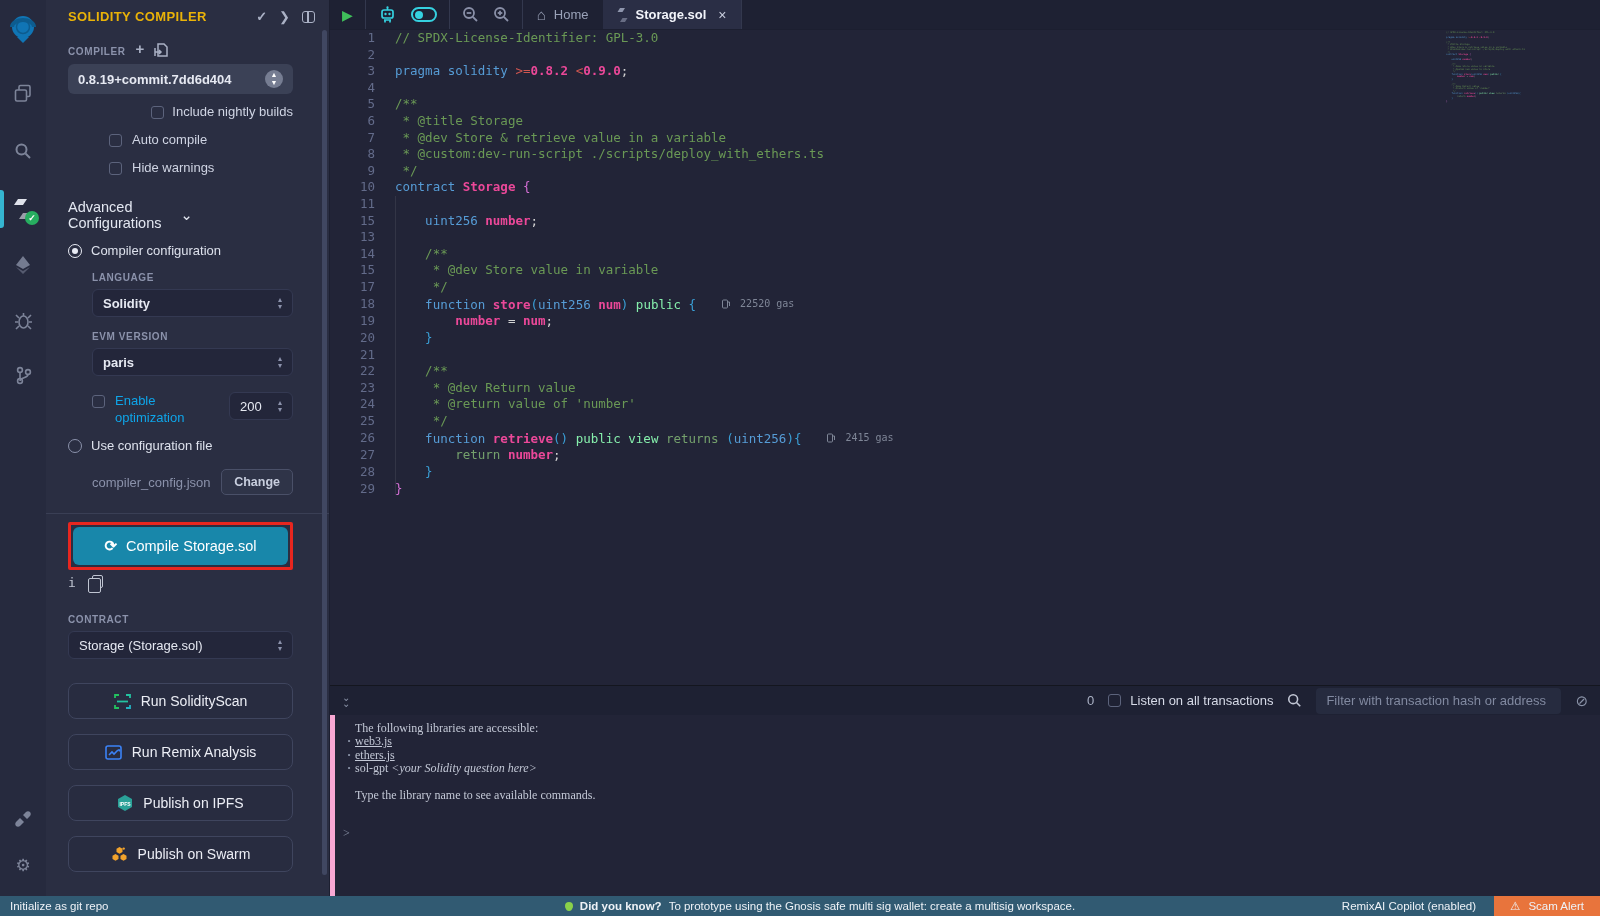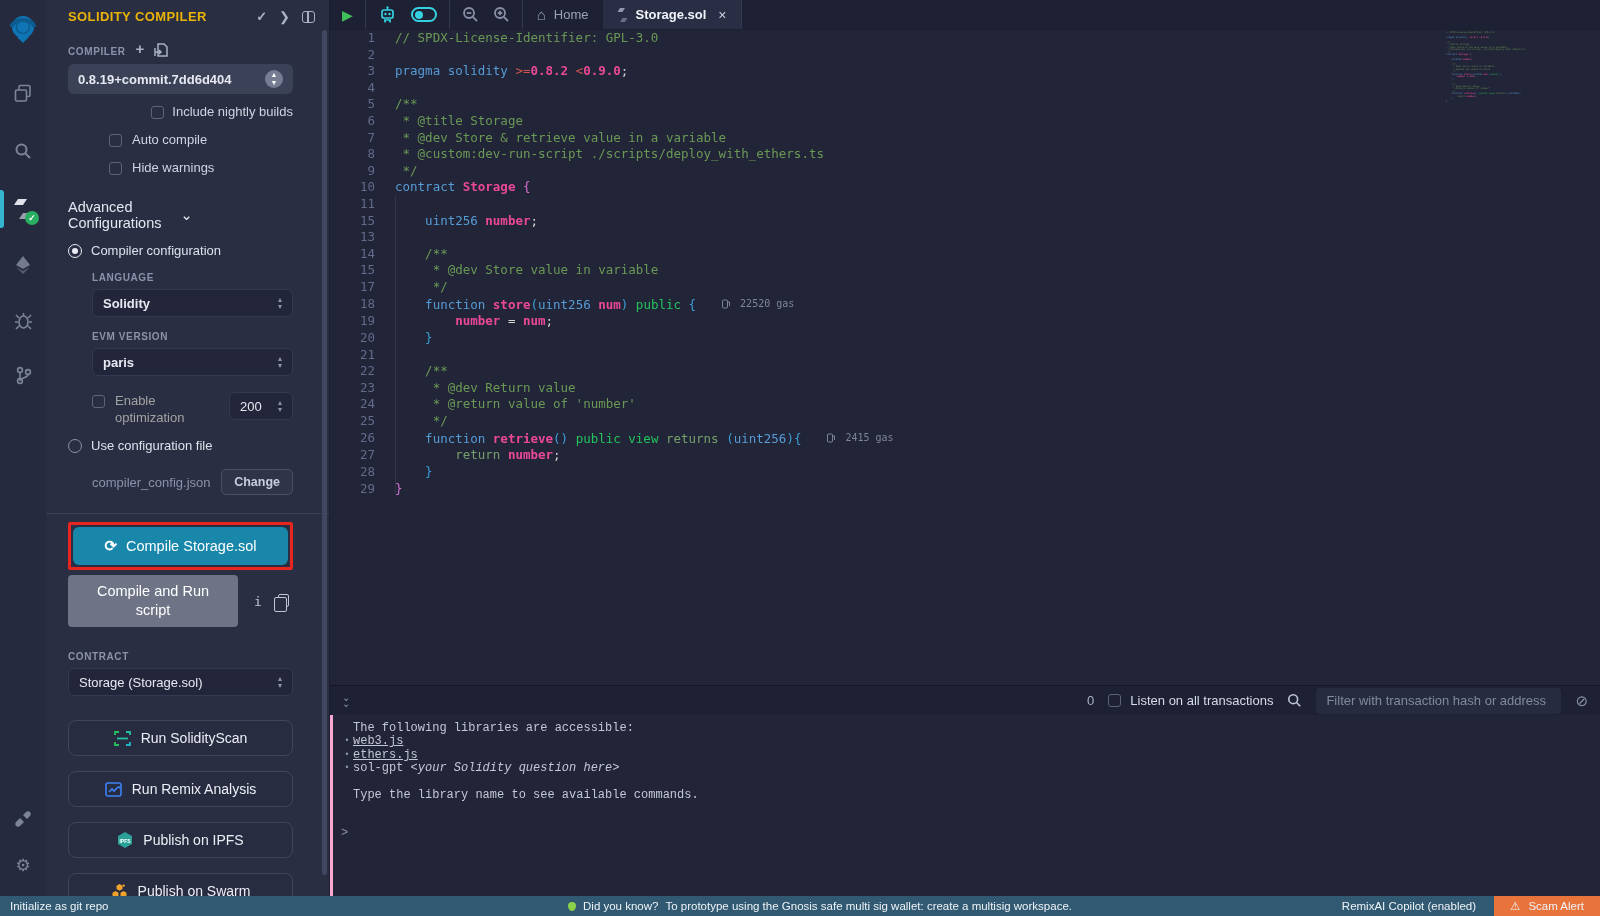--- a/index.html
+++ b/index.html
@@ -54,21 +54,21 @@
   .adv-title span { font-size:14.5px; color:#e3e7f1; flex:1; }
   .chev-down { color:#aab1c5; font-size:12px; }
 
   .radio-row { margin-top:12px; gap:9px; color:#dde1ec; }
   .indent { margin-left:24px; }
   .lbl-sm { margin-top:14px; }
   .sel-block { margin-top:6px; }
 
   .opt-row { margin-top:16px; display:flex; align-items:flex-start; gap:10px; }
   .opt-row .cb { margin-top:3px; }
-  .opt-label { width:90px; line-height:17px; color:#a3a3a3; }
+  .opt-label { width:90px; line-height:17px; color:#0ea5e9; }
   .opt-num { margin-left:auto; width:64px; }
 
   .cfg-row { margin-top:16px; display:flex; align-items:center; }
   .cfg-file { color:#8b92ab; font-size:13px; flex:1; }
   .btn-change { background:#2f3448; border:1px solid #4a5068; color:#c8cede; font-weight:bold;
     font-size:12.5px; border-radius:5px; padding:5px 12px; }
 
   .divider { border-top:1px solid #3a3f55; margin:18px -36px 0 -22px; }
 
   .red-wrap { margin-top:8px; border:3px solid #e8261f; border-radius:2px; padding:2px; }
@@ -101,55 +101,55 @@
   .tab .close { color:#c9cede; font-weight:normal; font-size:14px; margin-left:4px; }
   .home-glyph { font-size:15px; color:#9aa2b8; }
 
   .editor { position:absolute; left:0; right:0; top:30px; bottom:211px; overflow:hidden;
     font-family:"DejaVu Sans Mono", monospace; font-size:12.5px; line-height:16.6px; }
   .code-row { display:flex; white-space:pre; }
   .ln { width:45px; text-align:right; color:#636b8a; flex:none; }
   .code { padding-left:20px; }
   .tok-com { color:#6a9955; } .tok-kw { color:#569cd6; } .tok-pl { color:#d4d4d4; }
   .tok-wb { color:#ec4899; font-weight:bold; } .tok-red { color:#cf5650; }
-  .tok-teal { color:#22c55e; } .tok-grn { color:#74a06c; } .tok-pink { color:#d670d6; } .tok-blu { color:#3a9fd6; }
+  .tok-teal { color:#86efac; } .tok-grn { color:#74a06c; } .tok-pink { color:#d670d6; } .tok-blu { color:#3a9fd6; }
   .gas { color:#7f8697; font-size:10px; margin-left:26px; display:inline-flex; align-items:center; gap:4px; }
   .indent-guide { position:absolute; left:65px; top:166px; height:299px; border-left:1px solid rgba(255,255,255,.08); }
   .minimap { position:absolute; right:58px; top:2px; width:96px; font-size:2.3px; line-height:2.45px;
     white-space:pre; opacity:.9; }
   .term-scroll { position:absolute; right:3px; bottom:160px; width:7px; height:45px; background:#3c4258; border-radius:4px; }
 
   
   .terminal-bar { position:absolute; left:0; right:0; bottom:181px; height:30px; background:#1e2133;
     border-top:1px solid #14161f; display:flex; align-items:center; padding:0 12px; gap:14px; }
   .dbl-chev { color:#8b93a8; font-size:10px; line-height:6px; }
   .term-right { margin-left:auto; display:flex; align-items:center; gap:14px; }
   .tcount { color:#aab1c5; font-size:13px; }
   .tlisten { display:flex; align-items:center; gap:9px; color:#d6dae7; font-size:13px; }
   .filter-input { width:245px; height:26px; background:#262b3f; border:none; border-radius:4px;
     color:#e6e9f2; font-size:13px; padding:0 10px; }
   .filter-input::placeholder { color:#8189a0; }
   .ban { color:#8b93a8; font-size:15px; }
 
   .terminal { position:absolute; left:0; right:0; bottom:0; height:181px; background:#222437;
-    font-family:Liberation Mono, monospace; font-size:12px; line-height:13.4px; color:#c3c8d6;
-    padding:7px 0 0 8px; border-left:3px solid #f9a8d4; }
+    font-family:Liberation Serif, serif; font-size:12px; line-height:13.4px; color:#c3c8d6;
+    padding:7px 0 0 8px; border-left:5px solid #f9a8d4; }
   .term-line { display:flex; }
   .t-bullet { width:12px; color:#8b93a8; text-align:center; flex:none; font-size:9px; line-height:13.4px; }
   .t-pad { width:12px; flex:none; }
   .t-link { text-decoration:underline; }
   .t-it { font-style:italic; }
   .prompt { margin-top:25px; color:#8b93a8; }
 
   
   .statusbar { position:absolute; left:0; right:0; bottom:0; height:20px; background:#315a72;
     display:flex; align-items:center; font-size:11.5px; color:#eef2f7; z-index:10; }
   .sb-left { padding-left:10px; }
   .sb-tip { position:absolute; left:510px; right:470px; display:flex; align-items:center; gap:7px; justify-content:center; white-space:nowrap; }
-  .sb-tip b { font-weight:normal; }
+  .sb-tip b { font-weight:bold; }
   .sb-right { margin-left:auto; display:flex; align-items:center; height:100%; }
   .sb-copilot { padding-right:18px; }
   .scam { background:#e8743c; height:100%; display:flex; align-items:center; gap:8px; padding:0 16px; font-size:11.5px; }
   .bulb { width:8px; height:8px; border-radius:50%; background:#8ad14a; box-shadow:0 2px 0 -1px #8ad14a; }
 </style>
 </head>
 <body>
 
 <div class="rail">
   <div class="rail-icon" style="margin-top:6px">
@@ -294,24 +294,20 @@
     <div class="divider"></div>
 
     <div class="red-wrap">
       <button class="btn-compile">
         <span class="sync">⟳</span>
         <span>Compile Storage.sol</span>
       </button>
     </div>
 
     <div class="tip-row">
-      <div class="tooltip-box">
-        <div>Compile and Run</div>
-        <div>script</div>
-      </div>
       <div class="tip-icons">
         <span style="font-family:'DejaVu Sans Mono',monospace">i</span>
         <span class="icopy"></span>
       </div>
     </div>
 
     <div class="lbl contract-lbl">CONTRACT</div>
     <div class="select sel-block">
       <span class="val">Storage (Storage.sol)</span>
       <span class="carets">▴<br>▾</span>

